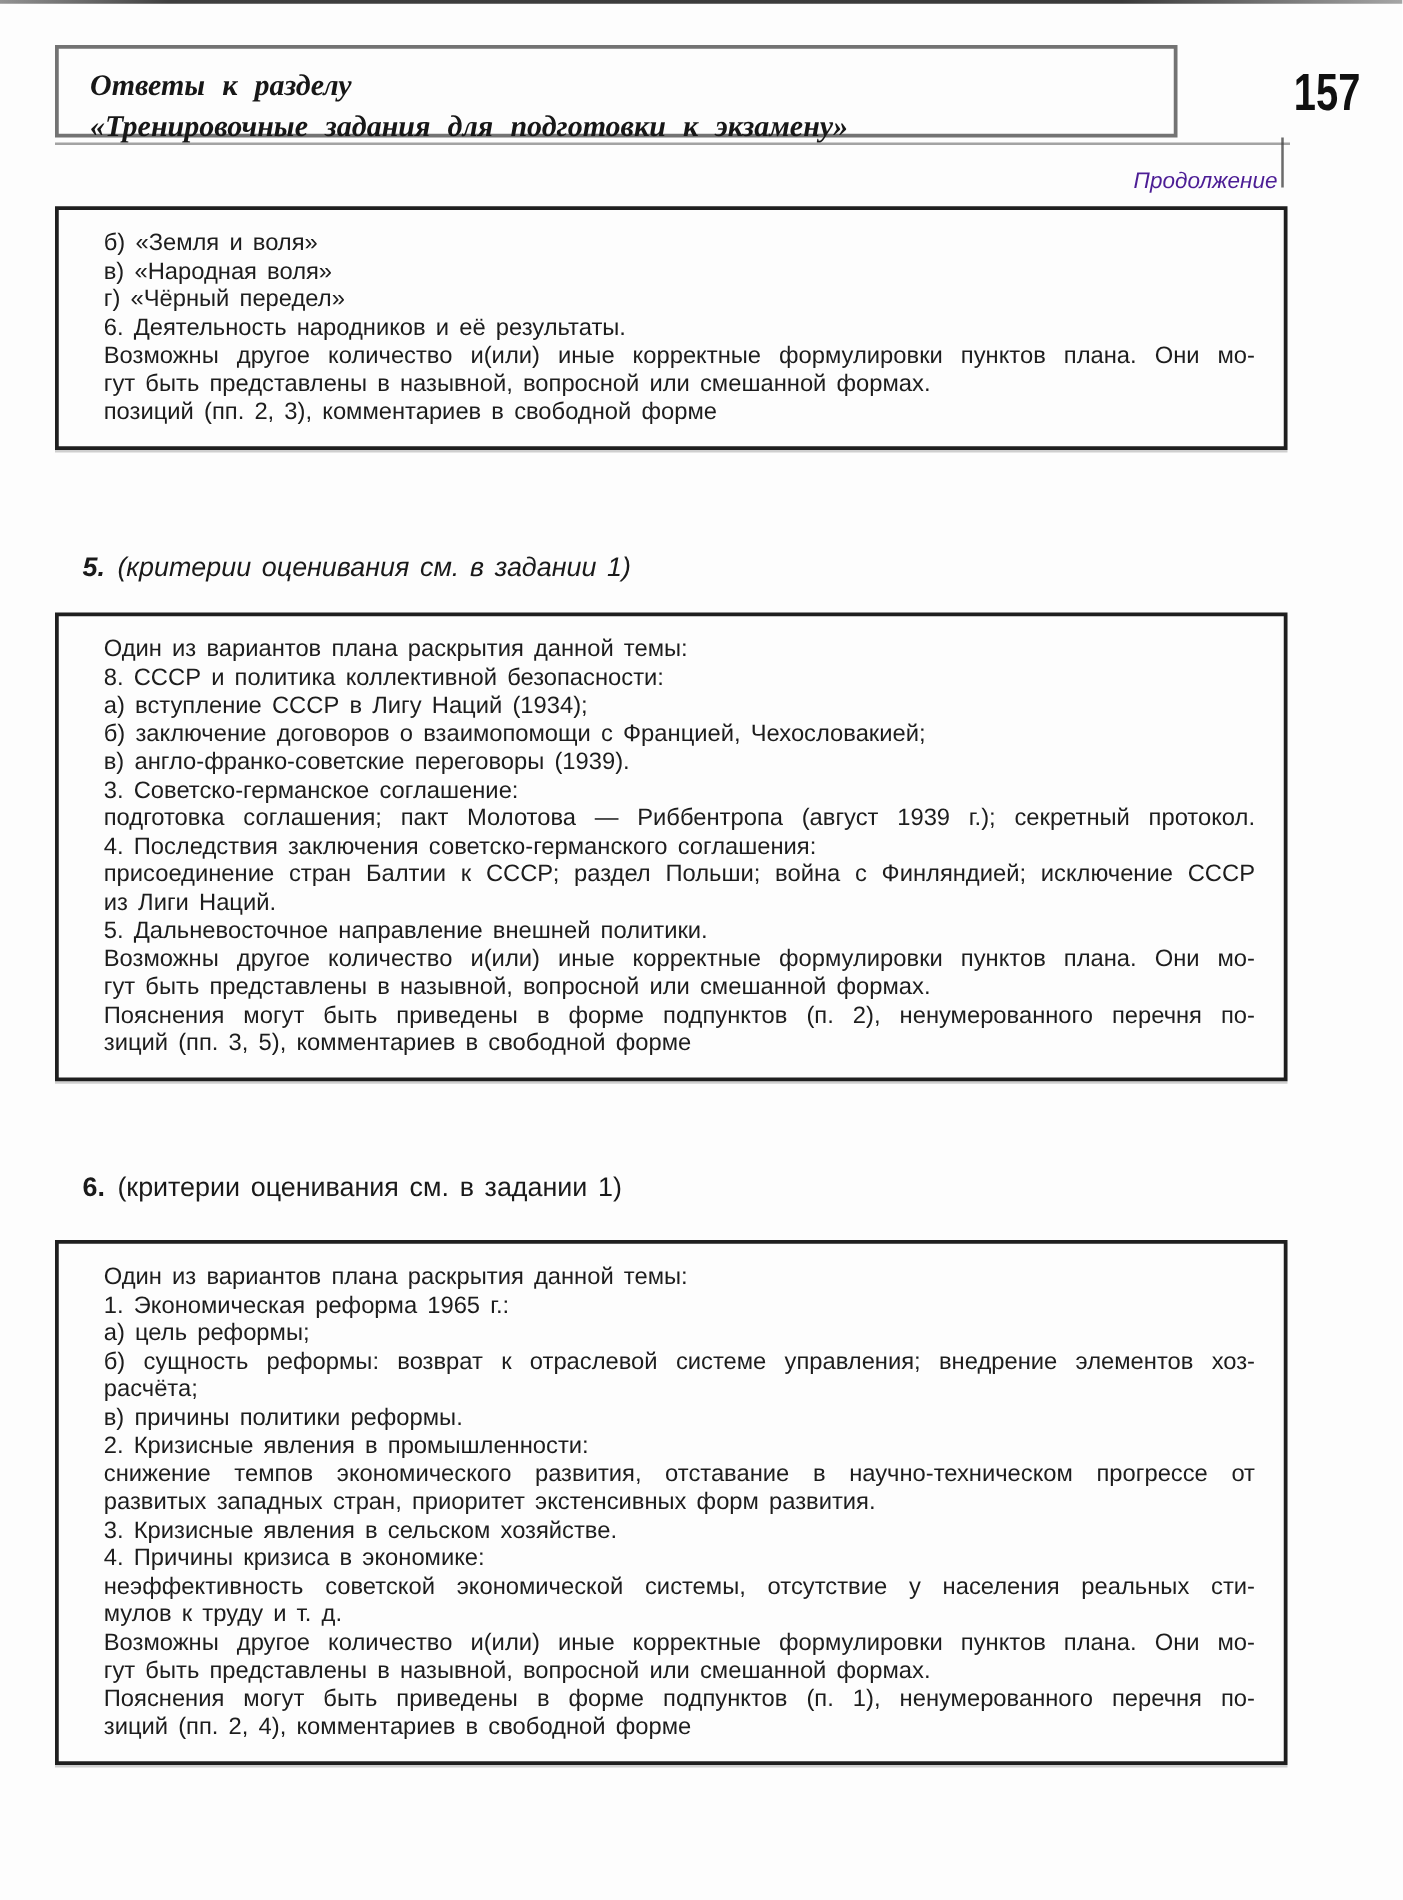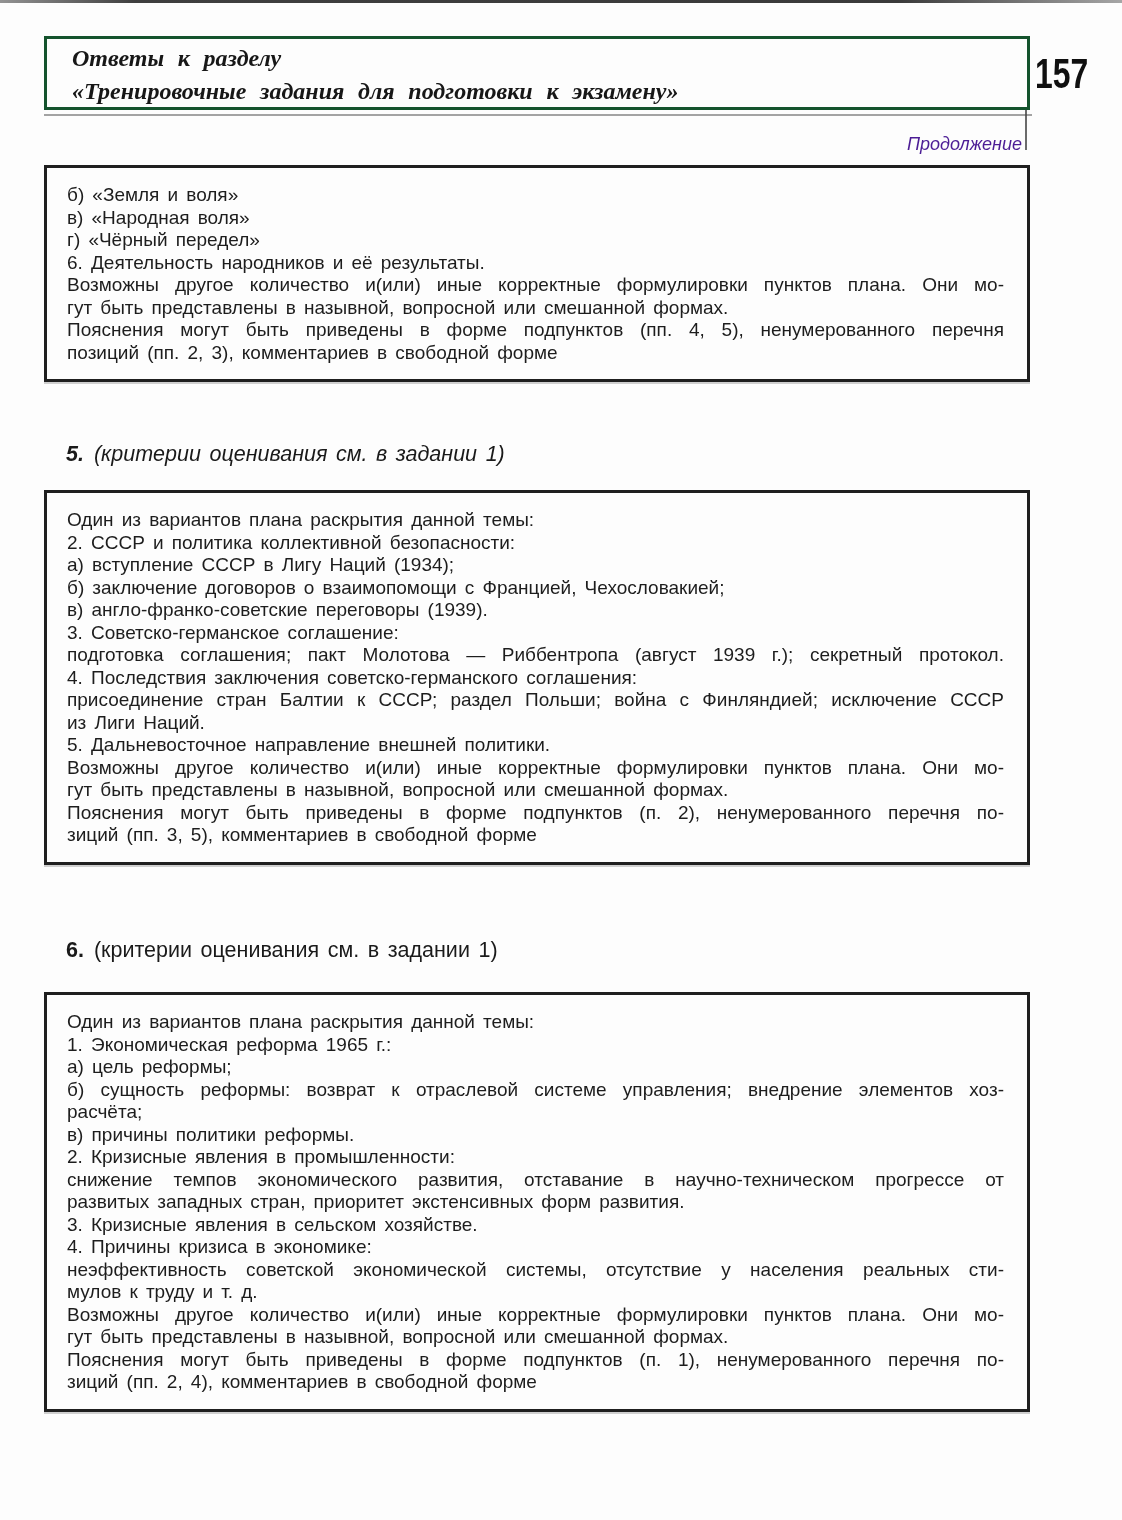--- a/index.html
+++ b/index.html
@@ -14,23 +14,23 @@
   .page {
     position: absolute; inset: 0;
     background: #fdfdfd;
   }
   
   .scan-top-line {
     position: absolute; top: 0; left: 0; width: 1122px; height: 3px;
     background: linear-gradient(90deg, rgba(60,60,60,.55), #3f3f3f 12%, #3a3a3a 80%, rgba(60,60,60,.45));
   }
   .header-box {
-    position: absolute; left: 44px; top: 36px; width: 986px; height: 74px;
-    border: 3px solid #14532d;
-    padding: 3px 10px 0 25px;
+    position: absolute; left: 44px; top: 36px; width: 898px; height: 74px;
+    border: 3px solid #737373;
+    padding: 14px 10px 0 25px;
     background: #fdfdfd;
   }
   .header-line {
     font-family: "Liberation Serif", "DejaVu Serif", serif;
     font-style: italic; font-weight: bold;
     font-size: 24px; line-height: 33px;
     word-spacing: 0.32em;
     color: #171717;
     white-space: nowrap;
   }
@@ -49,21 +49,21 @@
     background: rgba(70,70,70,.8);
   }
   .continuation {
     position: absolute; top: 134px; right: 100px;
     font-style: italic; font-size: 18px; color: #4c1d95;
     word-spacing: 0.05em;
   }
   .content-box {
     position: absolute; left: 44px; width: 986px;
     border: 3px solid #1f1f1f;
-    padding: 16px 23px 15px 20px;
+    padding: 16px 23px 15px 36px;
     background: #fdfdfd;
     box-shadow: 0 2px 0 rgba(0,0,0,0.18);
   }
   .box-1 { top: 165px; }
   .box-2 { top: 490px; }
   .box-3 { top: 992px; }
   .box-line {
     font-size: 19px; line-height: 22.5px;
     word-spacing: 0.15em;
     white-space: nowrap;
@@ -104,31 +104,30 @@
 
   <div class="continuation">Продолжение</div>
 
   <div class="content-box box-1">
       <div class="box-line">б) «Земля и воля»</div>
       <div class="box-line">в) «Народная воля»</div>
       <div class="box-line">г) «Чёрный передел»</div>
       <div class="box-line">6. Деятельность народников и её результаты.</div>
       <div class="box-line jline">Возможны другое количество и(или) иные корректные формулировки пунктов плана. Они мо-</div>
       <div class="box-line">гут быть представлены в назывной, вопросной или смешанной формах.</div>
-      <div class="box-line jline">Пояснения могут быть приведены в форме подпунктов (пп. 4, 5), ненумерованного перечня</div>
       <div class="box-line">позиций (пп. 2, 3), комментариев в свободной форме</div>
     </div>
 
   <div class="task-heading heading-5">
     <span class="task-number">5.</span><span class="task-title">(критерии оценивания см. в задании 1)</span>
   </div>
 
   <div class="content-box box-2">
       <div class="box-line">Один из вариантов плана раскрытия данной темы:</div>
-      <div class="box-line">2. СССР и политика коллективной безопасности:</div>
+      <div class="box-line">8. СССР и политика коллективной безопасности:</div>
       <div class="box-line">а) вступление СССР в Лигу Наций (1934);</div>
       <div class="box-line">б) заключение договоров о взаимопомощи с Францией, Чехословакией;</div>
       <div class="box-line">в) англо-франко-советские переговоры (1939).</div>
       <div class="box-line">3. Советско-германское соглашение:</div>
       <div class="box-line jline">подготовка соглашения; пакт Молотова — Риббентропа (август 1939 г.); секретный протокол.</div>
       <div class="box-line">4. Последствия заключения советско-германского соглашения:</div>
       <div class="box-line jline">присоединение стран Балтии к СССР; раздел Польши; война с Финляндией; исключение СССР</div>
       <div class="box-line">из Лиги Наций.</div>
       <div class="box-line">5. Дальневосточное направление внешней политики.</div>
       <div class="box-line jline">Возможны другое количество и(или) иные корректные формулировки пунктов плана. Они мо-</div>

